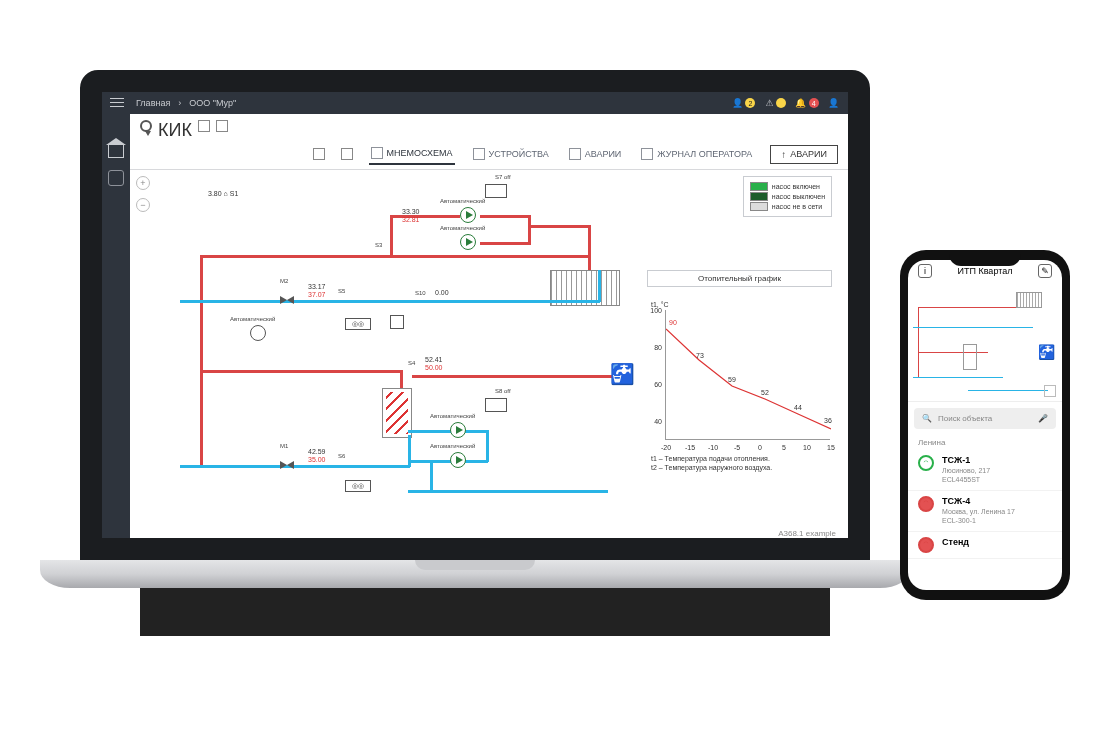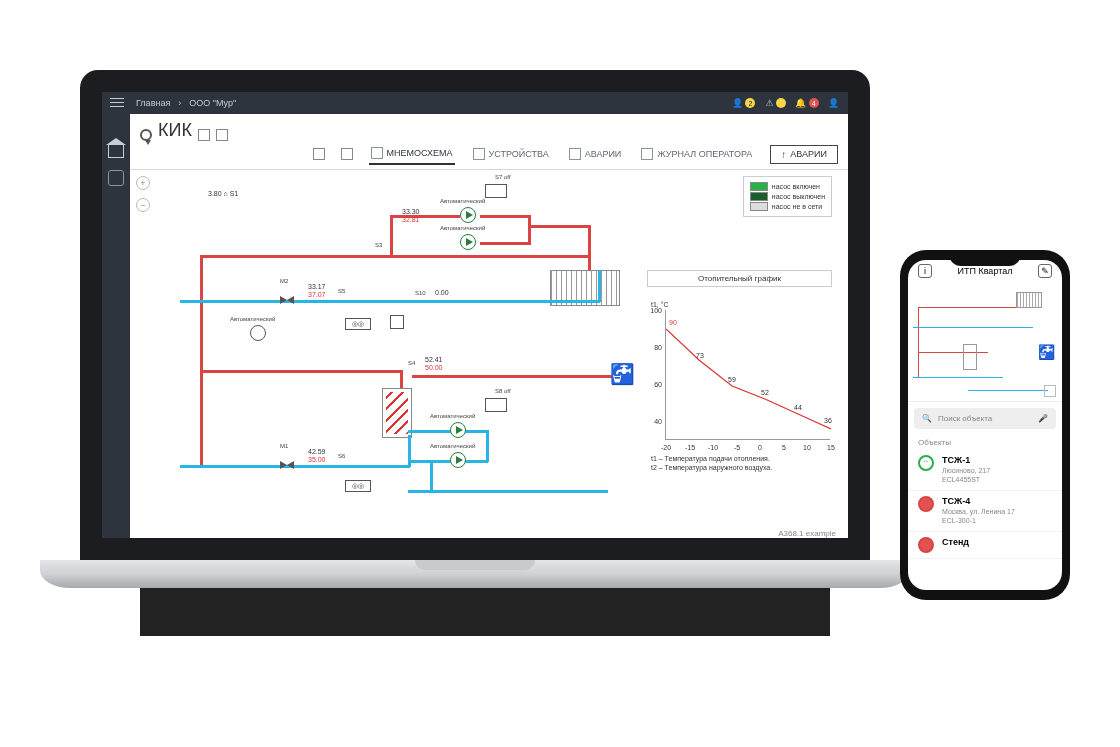--- a/index.html
+++ b/index.html
@@ -21,21 +21,21 @@
 .badge{display:inline-flex;align-items:center;gap:2px}
 .dot{width:10px;height:10px;border-radius:50%;font-size:7px;display:flex;align-items:center;justify-content:center;color:#222}
 .yellow{background:#f9d549}.red{background:#e35152;color:#fff}
 .leftrail{position:absolute;left:0;top:22px;bottom:0;width:28px;background:#2e343d;display:flex;flex-direction:column;align-items:center;padding-top:8px;gap:12px;color:#c9ccd1}
 .lic{width:16px;height:16px;border:1px solid #8e929a;border-radius:3px}
 .homei{width:16px;height:14px;position:relative}
 .homei:before{content:"";position:absolute;inset:0;border:1px solid #c9ccd1;border-top:none}
 .homei:after{content:"";position:absolute;left:-2px;right:-2px;top:-6px;height:10px;border-left:10px solid transparent;border-right:10px solid transparent;border-bottom:7px solid #c9ccd1;width:0;height:0}
 
 .content{position:absolute;left:28px;right:0;top:22px;bottom:0;background:#fff}
-.pg-title{display:flex;align-items:flex-end;gap:6px;padding:6px 10px}
+.pg-title{display:flex;align-items:flex-start;gap:6px;padding:6px 10px}
 .pg-title h1{font-size:18px;font-weight:400}
 .pin{width:12px;height:12px;border:2px solid #555;border-radius:50%;position:relative}
 .pin:after{content:"";position:absolute;left:3px;top:9px;border-left:3px solid transparent;border-right:3px solid transparent;border-top:5px solid #555}
 .small-ic{width:12px;height:12px;border:1px solid #888}
 
 .tabs{display:flex;align-items:center;padding:0 10px 4px;border-bottom:1px solid #d8d9dc;gap:16px;margin-top:-4px}
 .tabs-spacer{flex:1}
 .tab{display:flex;align-items:center;gap:4px;color:#5f6673;padding:4px 2px;font-size:9px}
 .tab-ic{width:12px;height:12px;border:1px solid #8e929a}
 .tab.active{color:#2e343d;border-bottom:2px solid #2e343d}
@@ -310,21 +310,21 @@
    <div style="position:absolute;left:108px;top:10px;width:26px;height:16px;border:1px solid #999;background:repeating-linear-gradient(90deg,#aaa 0 1px,#fff 1px 3px)"></div>
    <div style="position:absolute;left:55px;top:62px;width:14px;height:26px;border:1px solid #999"></div>
    <div style="position:absolute;right:6px;top:62px;font-size:14px">🚰</div>
    <div style="position:absolute;right:6px;bottom:4px;width:12px;height:12px;border:1px solid #bbb"></div>
   </div>
   <div class="p-search">
    <span>🔍</span>
    <span>Поиск объекта</span>
    <span style="margin-left:auto">🎤</span>
   </div>
-  <div class="p-section">Объекты</div>
+  <div class="p-section">Ленина</div>
   <div class="p-item">
    <span class="wifi">⁀</span>
    <div class="p-item-txt"><b>ТСЖ-1</b><br><span class="sub">Люсиново, 217</span><br><span class="sub">ECL4455ST</span></div>
   </div>
   <div class="p-item">
    <span class="wifi red">⁀</span>
    <div class="p-item-txt"><b>ТСЖ-4</b><br><span class="sub">Москва, ул. Ленина 17</span><br><span class="sub">ECL-300-1</span></div>
   </div>
   <div class="p-item">
    <span class="wifi red">⁀</span>

